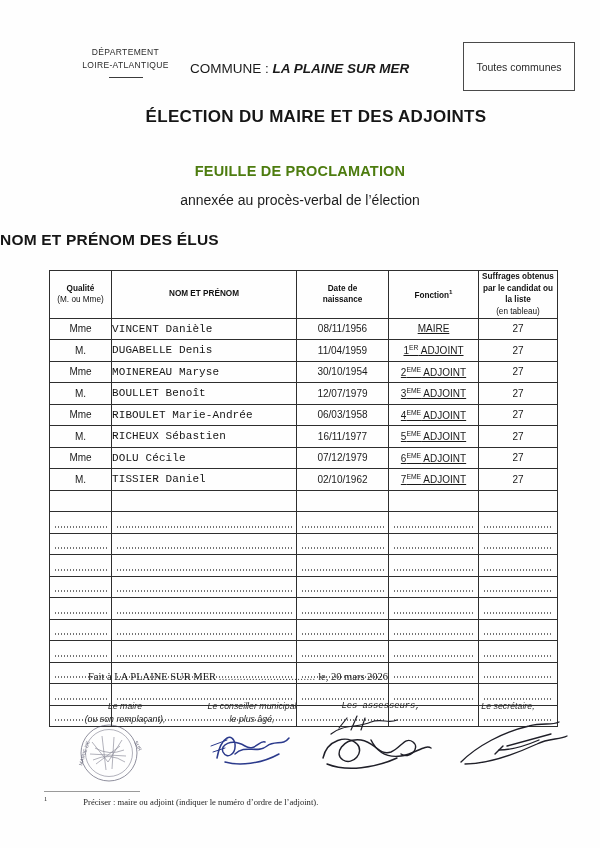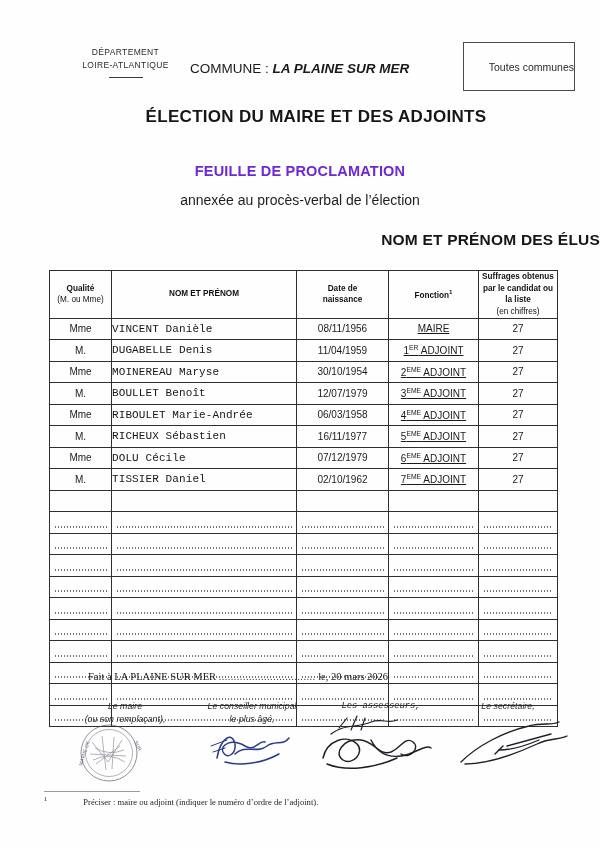--- a/index.html
+++ b/index.html
@@ -64,21 +64,21 @@
   }
   .toutes-box {
     position: absolute;
     left: 463px;
     top: 2px;
     width: 110px;
     height: 47px;
     border: 1px solid #4a4a4a;
     display: flex;
     align-items: center;
-    justify-content: flex-end;
+    justify-content: center;
   }
   .toutes-box span {
     font-size: 10.5px;
     color: #2b2b2b;
   }
 
   
   .title-main {
     position: absolute;
     top: 107px;
@@ -93,37 +93,37 @@
   }
   .title-sub1 {
     position: absolute;
     top: 163px;
     left: 0;
     width: 600px;
     text-align: center;
     font-size: 14.5px;
     font-weight: bold;
     letter-spacing: 0.2px;
-    color: #6d28d9;
+    color: #4d7c0f;
   }
   .title-sub2 {
     position: absolute;
     top: 192px;
     left: 0;
     width: 600px;
     text-align: center;
     font-size: 14px;
     color: #1d1d1d;
   }
   .title-sub3 {
     position: absolute;
     top: 231px;
     left: 0;
     width: 600px;
-    text-align: right;
+    text-align: left;
     font-size: 15.5px;
     font-weight: bold;
     letter-spacing: 0.2px;
     color: #161616;
   }
   .title-note {
     position: absolute;
     top: 252px;
     left: 0;
     width: 600px;
@@ -358,21 +358,21 @@
             <div>Date de</div>
             <div>naissance</div>
           </th>
           <th>
             <span>Fonction</span><sup>1</sup>
           </th>
           <th>
             <div>Suffrages obtenus</div>
             <div>par le candidat ou</div>
             <div>la liste</div>
-            <div class="hdr-soft">(en chiffres)</div>
+            <div class="hdr-soft">(en tableau)</div>
           </th>
         </tr>
       </thead>
       <tbody id="tbody-elus">
           <tr>
             <td class="qual">Mme</td>
             <td class="nom">VINCENT Danièle</td>
             <td class="date">08/11/1956</td>
             <td class="fonc"><span>MAIRE</span></td>
             <td class="suff">27</td>

